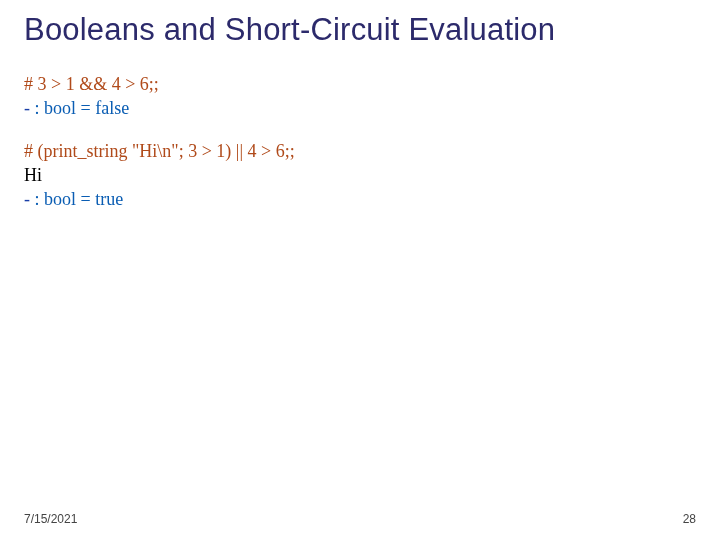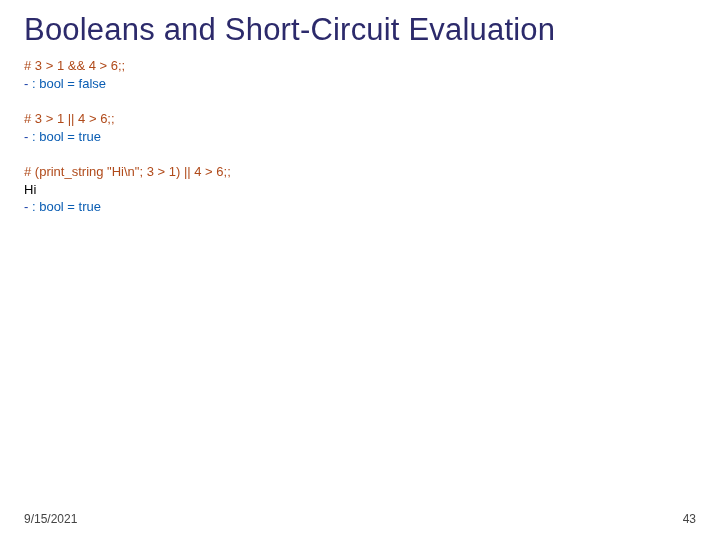--- a/index.html
+++ b/index.html
@@ -16,25 +16,25 @@
     width: 720px;
     height: 540px;
     box-sizing: border-box;
     padding: 12px 24px 32px 24px;
   }
   .title {
     color: #2c2a6b;
     font-size: 31px;
     font-weight: 400;
     letter-spacing: 0.2px;
-    margin: 0 0 9px 0;
+    margin: 0 0 24px 0;
   }
   .codeblock {
-    font-family: Liberation Sans, sans-serif;
-    font-size: 13px;
+    font-family: Liberation Serif, serif;
+    font-size: 18px;
     line-height: 1.35;
     margin-bottom: 20px;
     white-space: pre;
     color: #000;
   }
   .cb-tight { margin-bottom: 18px; }
   .prompt { color: #b04a1a; }      
   .val    { color: #0a5db3; }      
   .kwtype { color: #0a5db3; }      
   .neg    { color: #1a3fa8; }      
@@ -56,25 +56,23 @@
 </head>
 <body>
 
 <div class="slide">
 
   <h1 class="title">Booleans and Short-Circuit Evaluation</h1>
 
   <div class="codeblock cb-tight"><span class="prompt"># </span><span class="prompt">3 &gt; 1 &amp;&amp; 4 &gt; 6;;</span>
 <span class="neg">- </span><span class="kwtype">: bool = </span><span class="val">false</span></div>
 
-  <div class="codeblock cb-tight"><span class="prompt"># </span><span class="prompt">3 &gt; 1 || 4 &gt; 6;;</span>
-<span class="neg">- </span><span class="kwtype">: bool = </span><span class="val">true</span></div>
 
 
   <div class="codeblock cb-tight"><span class="prompt"># </span><span class="prompt">(print_string "Hi\n"; 3 &gt; 1) || 4 &gt; 6;;</span>
 <span>Hi</span>
 <span class="neg">- </span><span class="kwtype">: bool = </span><span class="val">true</span></div>
 
 
-  <div class="footer-left">9/15/2021</div>
-  <div class="footer-right">43</div>
+  <div class="footer-left">7/15/2021</div>
+  <div class="footer-right">28</div>
 
 </div>
 
 </body></html>

